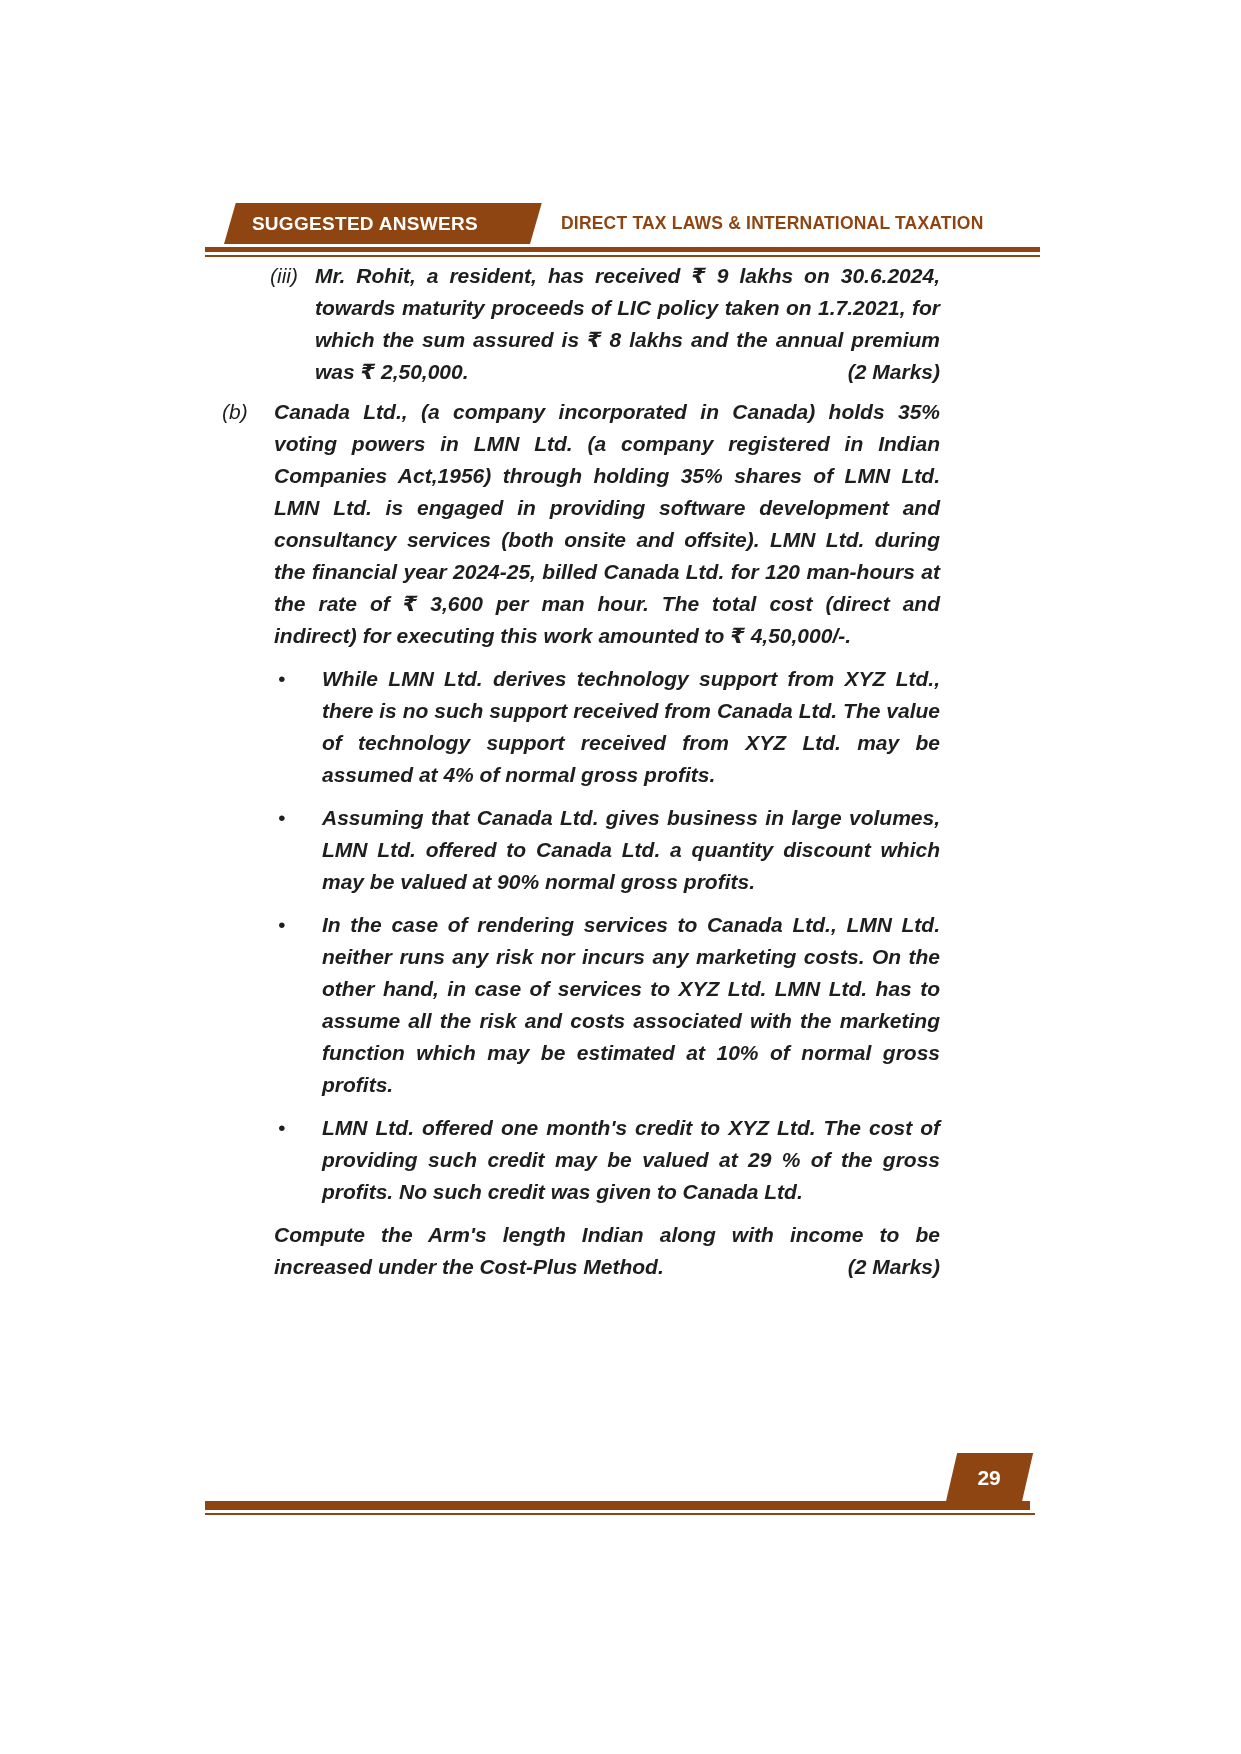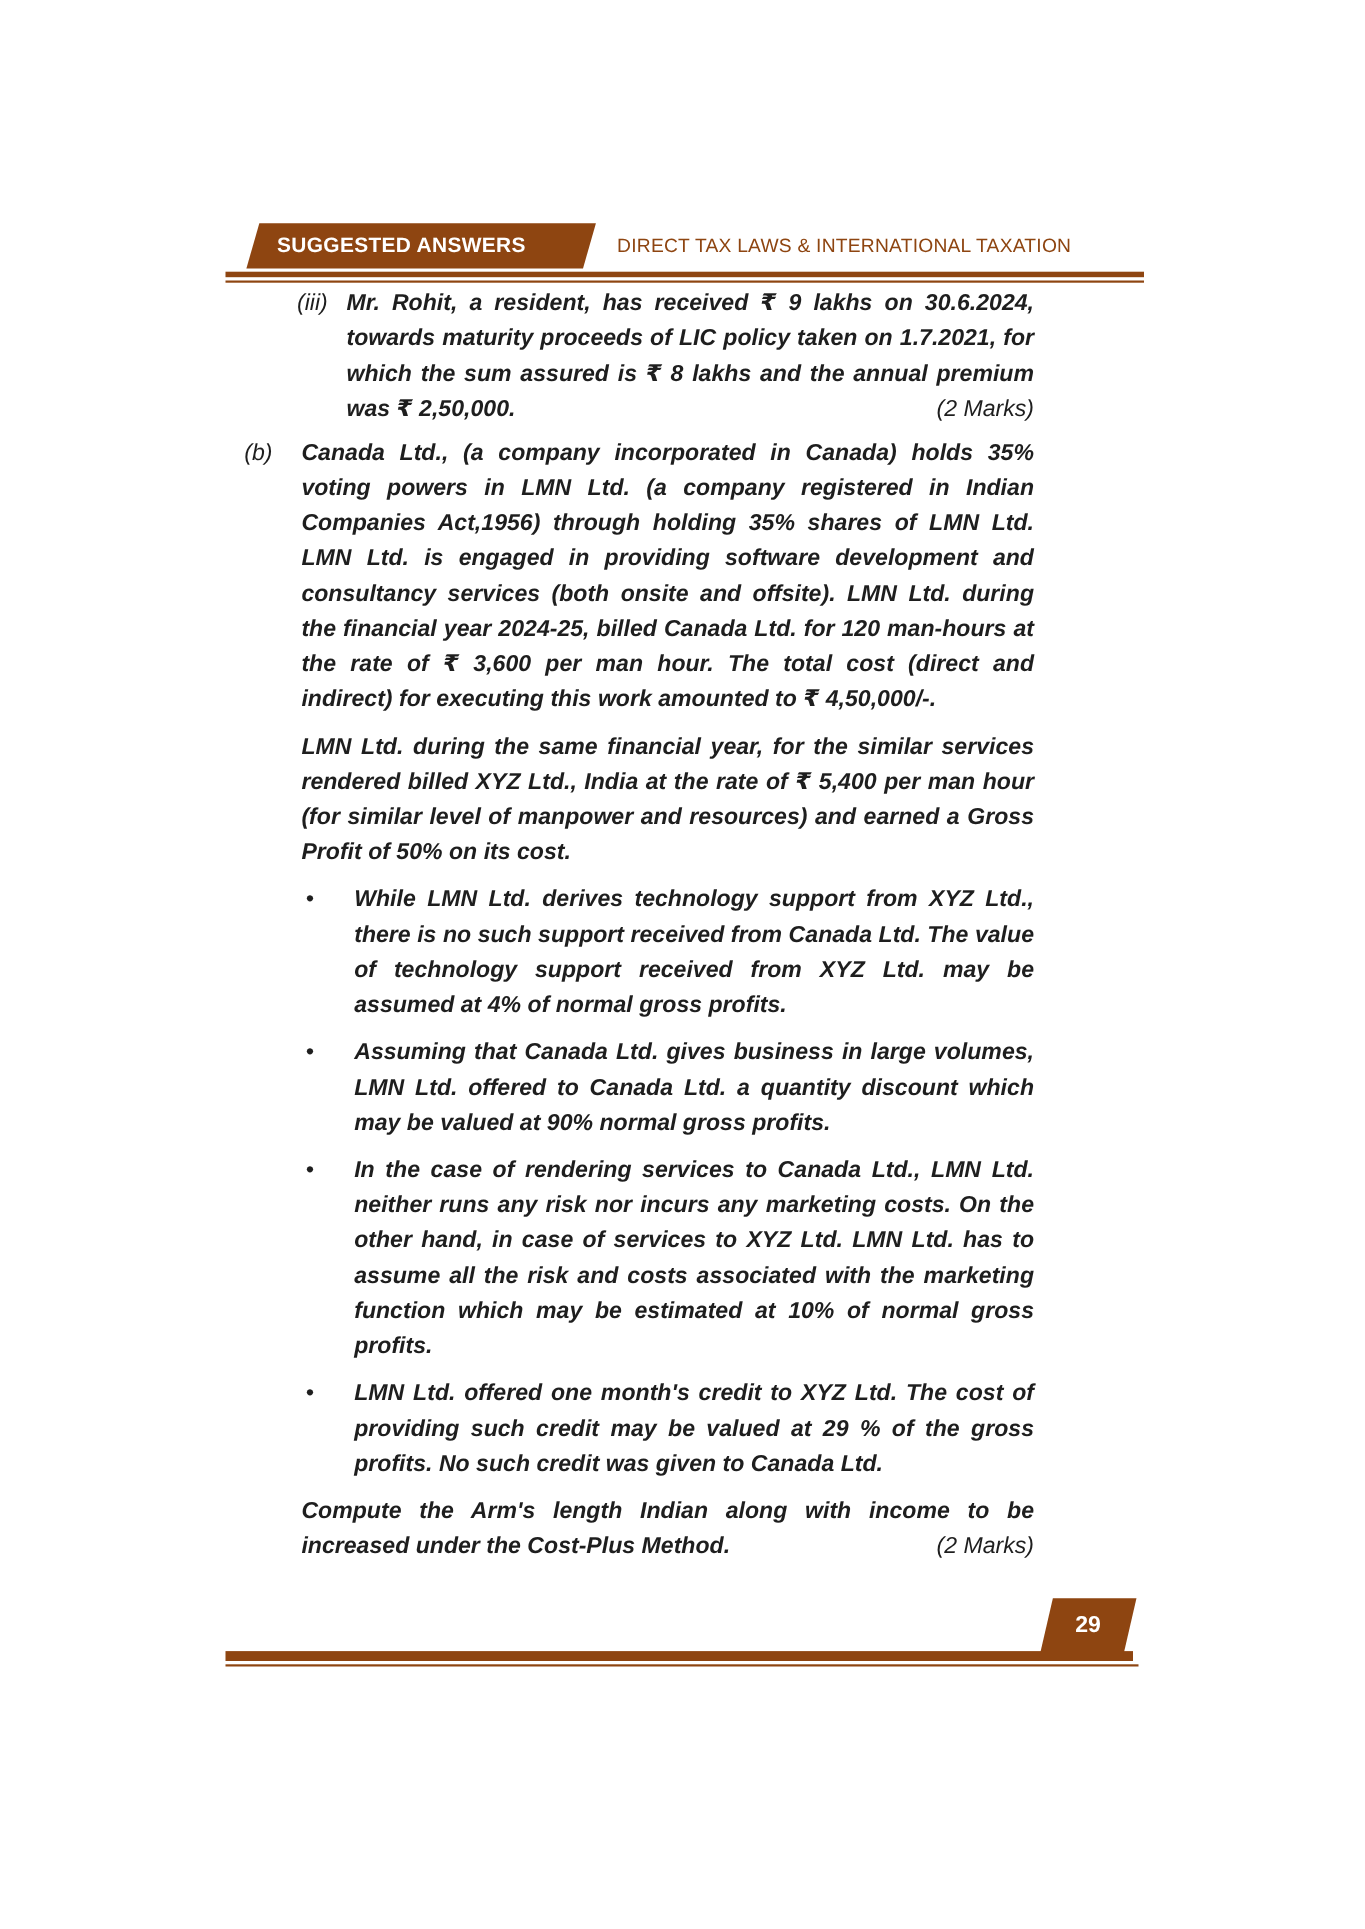--- a/index.html
+++ b/index.html
@@ -31,21 +31,21 @@
     letter-spacing:.3px;
     line-height:41px;
     padding-left:22px;
     white-space:nowrap;
   }
   .header-title{
     position:absolute;
     left:561px; top:212px;
     width:380px;
     color:#8E4511;
-    font-weight:normal;
+    font-weight:bold;
     font-size:17.5px;
     letter-spacing:.2px;
     line-height:22px;
     white-space:nowrap;
   }
   .header-rule-thick{
     position:absolute;
     left:205px; top:247px;
     width:835px; height:5px;
     background:#8E4511;
@@ -71,21 +71,21 @@
   .iii-label{width:45px; flex:0 0 45px;}
   .b-row{margin-left:20px;}
   .b-label{width:52px; flex:0 0 52px;}
   .b-body{flex:1; min-width:0;}
   .b-body > div{margin-bottom:11px;}
   .bullet{display:flex;}
   .bullet-marker{width:44px; flex:0 0 44px; padding-left:4px;}
   .bullet-text{flex:1; min-width:0;}
   .para{position:relative;}
   .marks{
-    font-weight:normal;
+    font-weight:bold;
     white-space:nowrap;
   }
   .marks-abs{
     position:absolute;
     right:0; bottom:0;
   }
   
   .footer-bar{
     position:absolute;
     left:205px; top:1501px;
@@ -136,21 +136,20 @@
         <span>Mr. Rohit, a resident, has received ₹ 9 lakhs on 30.6.2024, towards maturity proceeds of LIC policy taken on 1.7.2021, for which the sum assured is ₹ 8 lakhs and the annual premium was ₹ 2,50,000.</span>
       </div>
       <span class="marks marks-abs">(2 Marks)</span>
     </div>
 
     <div class="row b-row">
       <div class="b-label">(b)</div>
       <div class="b-body">
 
         <div class="justify">Canada Ltd., (a company incorporated in Canada) holds 35% voting powers in LMN Ltd. (a company registered in Indian Companies Act,1956) through holding 35% shares of LMN Ltd. LMN Ltd. is engaged in providing software development and consultancy services (both onsite and offsite). LMN Ltd. during the financial year 2024-25, billed Canada Ltd. for 120 man-hours at the rate of ₹ 3,600 per man hour. The total cost (direct and indirect) for executing this work amounted to ₹ 4,50,000/-.</div>
-        <div class="justify">LMN Ltd. during the same financial year, for the similar services rendered billed XYZ Ltd., India at the rate of ₹ 5,400 per man hour (for similar level of manpower and resources) and earned a Gross Profit of 50% on its cost.</div>
 
         <div class="bullet">
           <div class="bullet-marker">•</div>
           <div class="bullet-text justify">While LMN Ltd. derives technology support from XYZ Ltd., there is no such support received from Canada Ltd. The value of technology support received from XYZ Ltd. may be assumed at 4% of normal gross profits.</div>
         </div>
         <div class="bullet">
           <div class="bullet-marker">•</div>
           <div class="bullet-text justify">Assuming that Canada Ltd. gives business in large volumes, LMN Ltd. offered to Canada Ltd. a quantity discount which may be valued at 90% normal gross profits.</div>
         </div>
         <div class="bullet">

